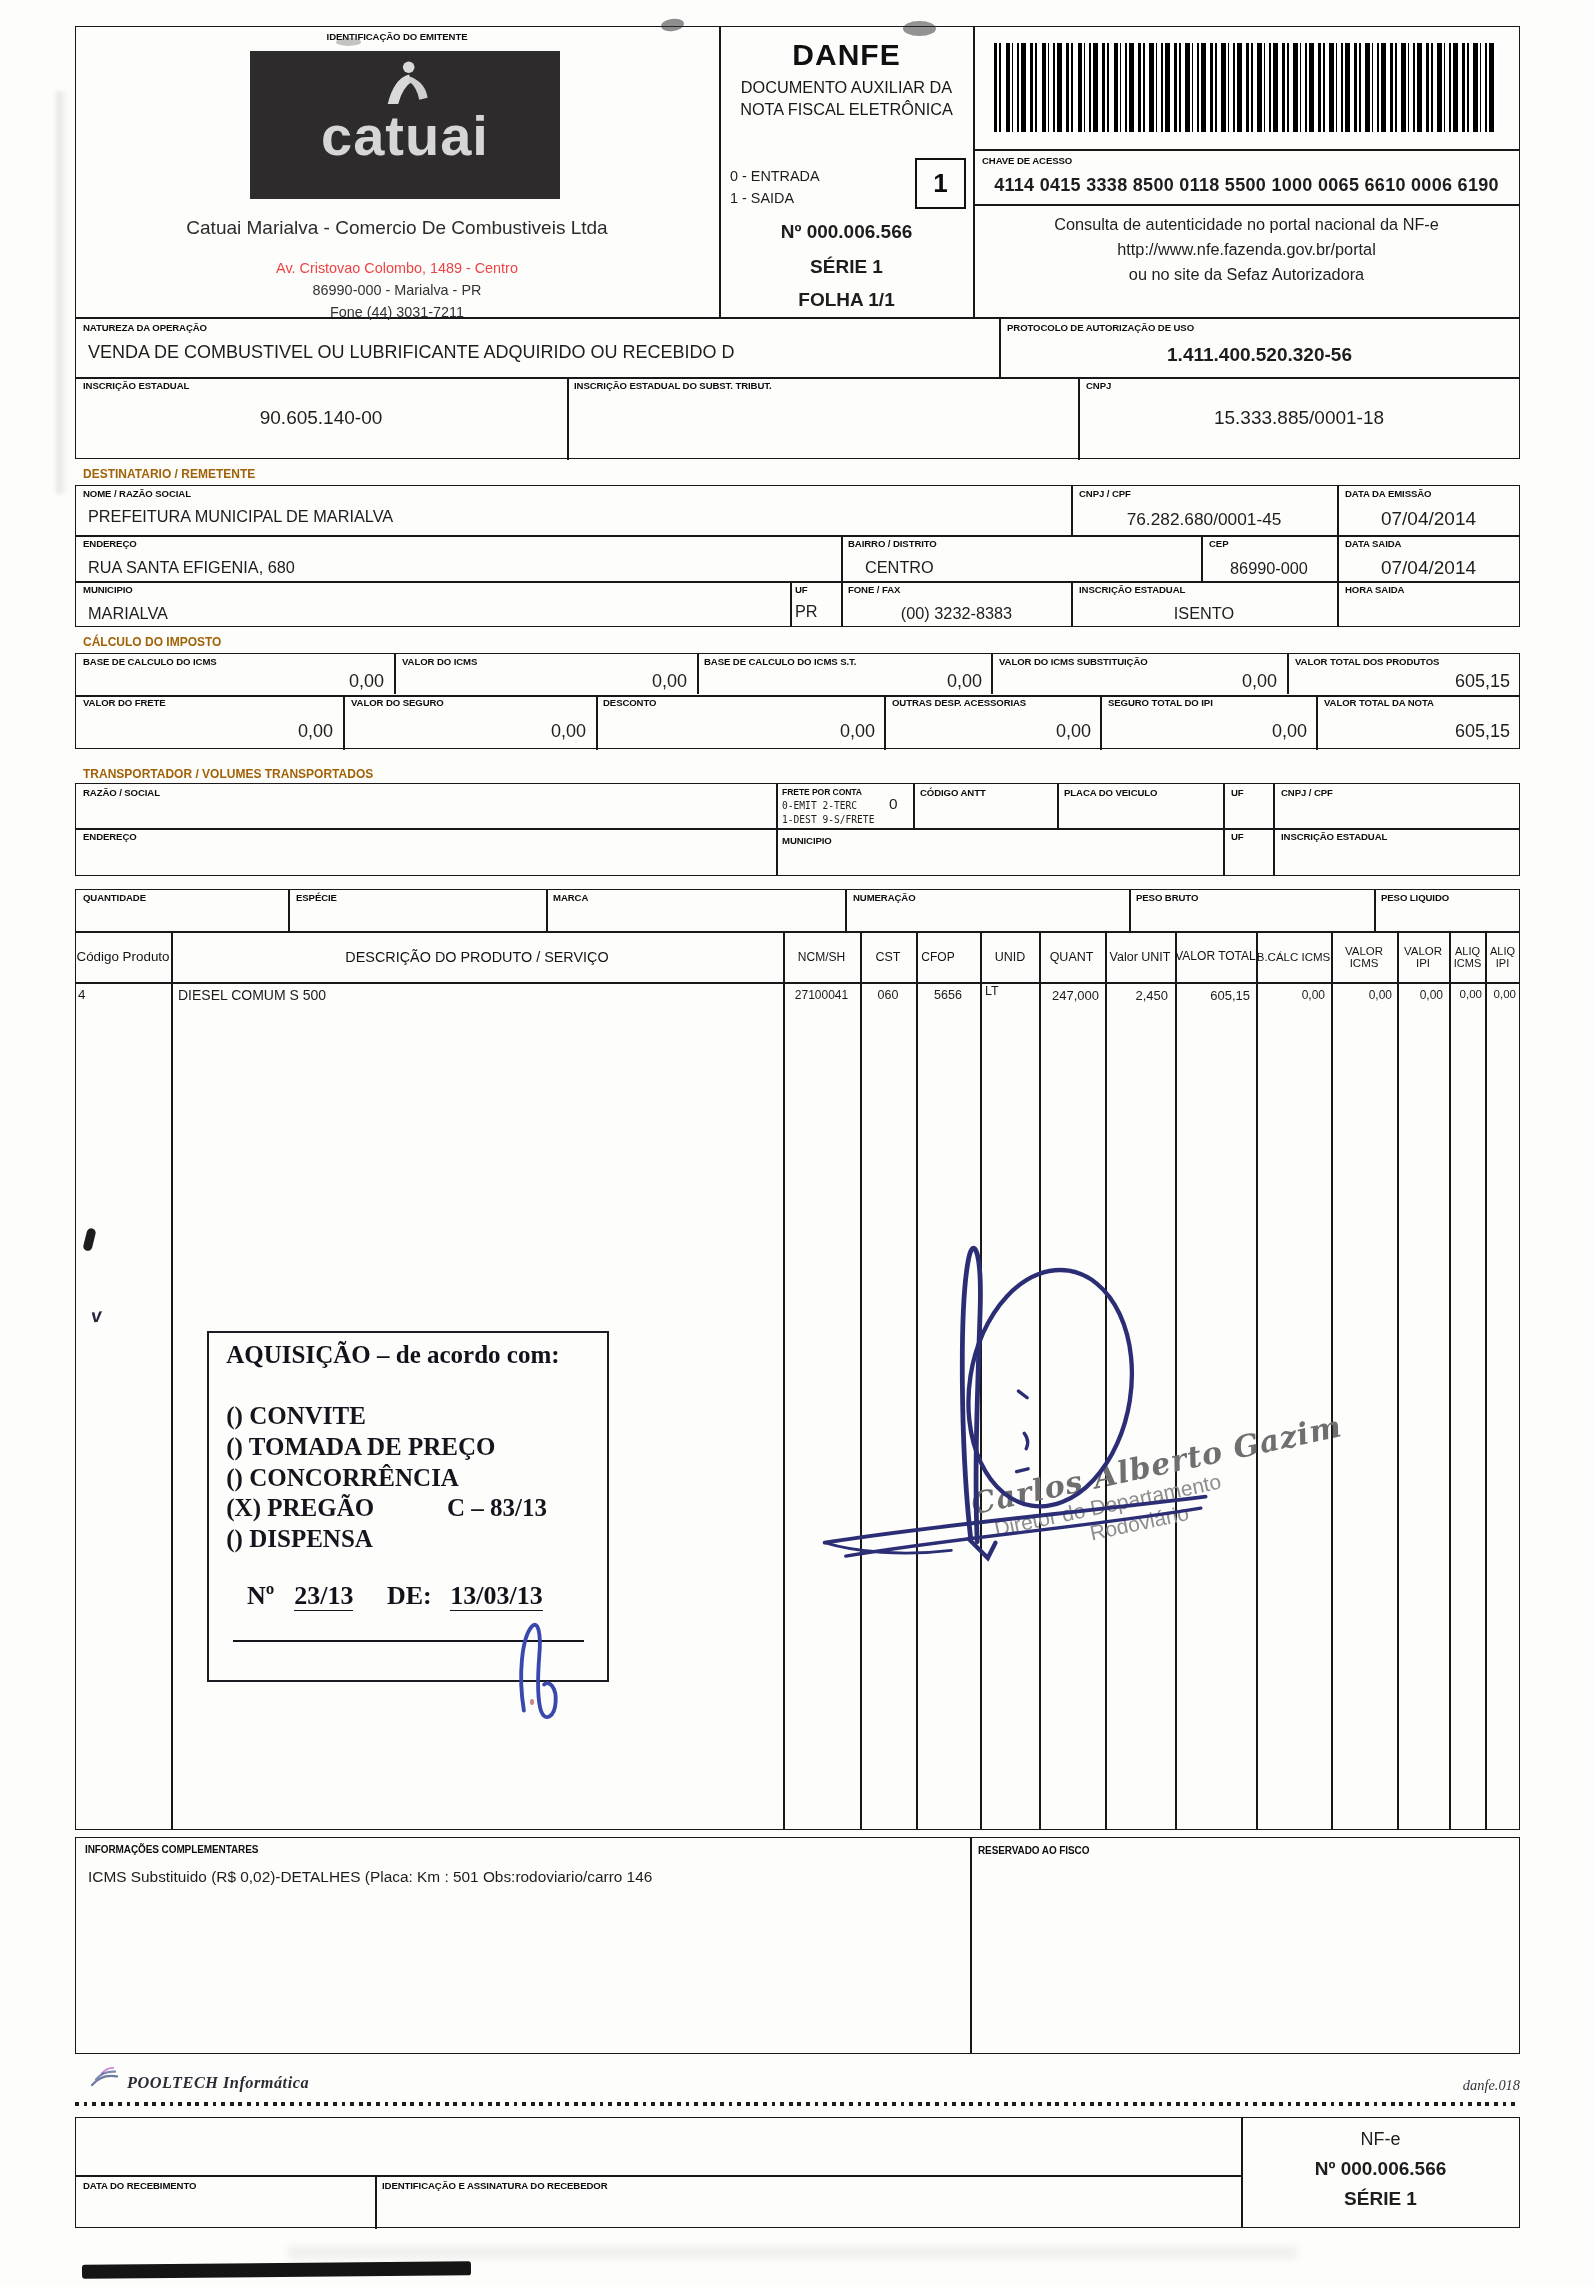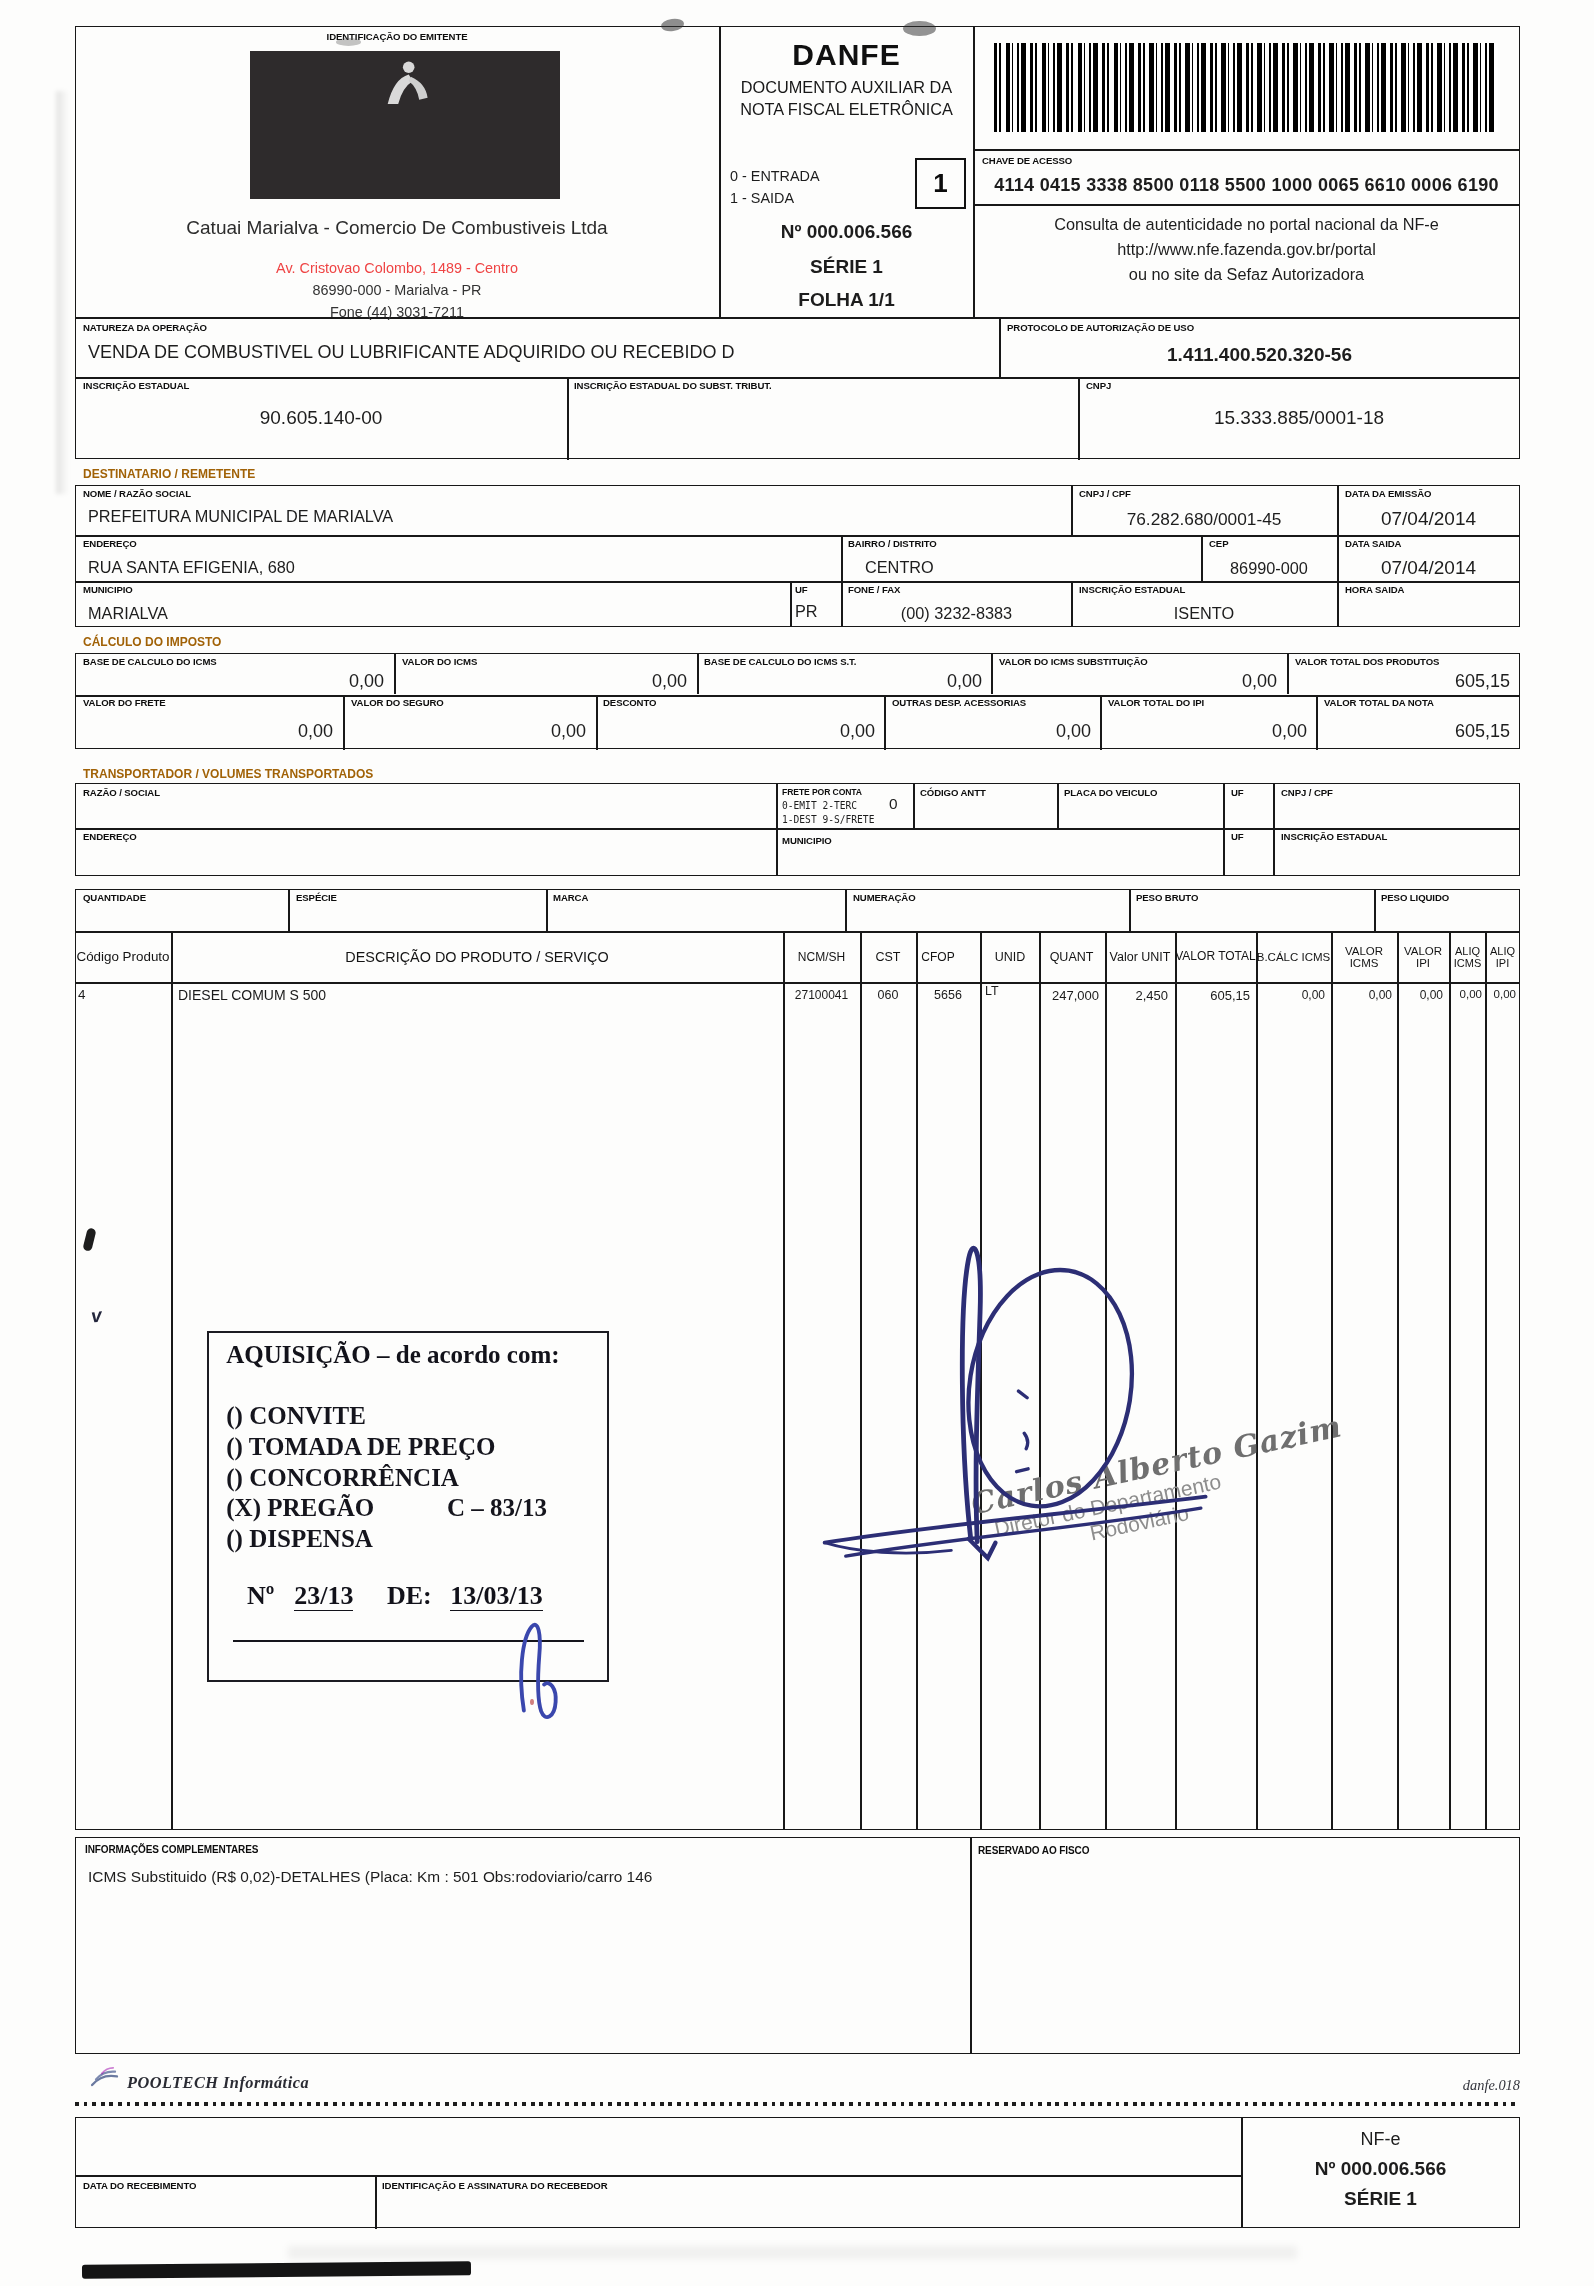--- a/index.html
+++ b/index.html
@@ -41,20 +41,21 @@
   <div class="hl" style="left:973px;top:149px;width:547px"></div>
   <div class="hl" style="left:973px;top:204px;width:547px"></div>
 
   <div class="lbl ctr" style="left:75px;top:32px;width:644px;text-align:center">IDENTIFICAÇÃO DO EMITENTE</div>
   <div style="position:absolute;left:250px;top:51px;width:310px;height:148px;background:#2e2b2c;">
     <svg width="63" height="48" viewBox="0 0 60 44" style="position:absolute;left:123px;top:7.7px">
       <circle cx="34" cy="7" r="5.5" fill="#d9d9d9"></circle>
       <path d="M14,42 Q20,18 34,14 L38,20 Q28,26 24,42 Z" fill="#d9d9d9"></path>
       <path d="M36,16 Q50,22 52,36 L44,38 Q42,26 34,20 Z" fill="#cfcfcf"></path>
     </svg>
+    <div style="position:absolute;left:0;top:56px;width:100%;text-align:center;font:700 56px/58px var(--sans);letter-spacing:1px;color:#d6d6d6;">catuai</div>
   </div>
   <div class="val ctr" style="left:75px;top:217px;width:644px;font-size:19px;color:#2c2c2c">Catuai Marialva - Comercio De Combustiveis Ltda</div>
   <div class="val ctr" style="left:75px;top:260px;width:644px;font-size:14.4px;color:#ef4444">Av. Cristovao Colombo, 1489 - Centro</div>
   <div class="val ctr" style="left:75px;top:282px;width:644px;font-size:14.4px;color:#333">86990-000 - Marialva - PR</div>
   <div class="val ctr" style="left:75px;top:304px;width:644px;font-size:14.4px;color:#333">Fone (44) 3031-7211</div>
 
   <div class="val ctr" style="left:719px;top:38px;width:255px;font-size:30px;font-weight:700;letter-spacing:1px;color:#101010">DANFE</div>
   <div style="position:absolute;left:736px;top:77px;width:221px;text-align:center;font-size:16.3px;line-height:21.6px;white-space:normal;color:#181818">DOCUMENTO AUXILIAR DA NOTA FISCAL ELETRÔNICA</div>
   <div class="val" style="left:730px;top:168px;font-size:14.4px">0 - ENTRADA</div>
   <div class="val" style="left:730px;top:190px;font-size:14.4px">1 - SAIDA</div>
@@ -147,21 +148,21 @@
   <div class="val rgt" style="left:1287px;top:671px;width:223px;font-size:18px">605,15</div>
 
   <span class="lbl" style="left:83px;top:698px">VALOR DO FRETE</span>
   <div class="val rgt" style="left:75px;top:721px;width:258px;font-size:18px">0,00</div>
   <span class="lbl" style="left:351px;top:698px">VALOR DO SEGURO</span>
   <div class="val rgt" style="left:343px;top:721px;width:243px;font-size:18px">0,00</div>
   <span class="lbl" style="left:603px;top:698px">DESCONTO</span>
   <div class="val rgt" style="left:596px;top:721px;width:279px;font-size:18px">0,00</div>
   <span class="lbl" style="left:892px;top:698px">OUTRAS DESP. ACESSORIAS</span>
   <div class="val rgt" style="left:884px;top:721px;width:207px;font-size:18px">0,00</div>
-  <span class="lbl" style="left:1108px;top:698px">VALOR TOTAL DO IPI</span>
+  <span class="lbl" style="left:1108px;top:698px">SEGURO TOTAL DO IPI</span>
   <div class="val rgt" style="left:1100px;top:721px;width:207px;font-size:18px">0,00</div>
   <span class="lbl" style="left:1324px;top:698px">VALOR TOTAL DA NOTA</span>
   <div class="val rgt" style="left:1316px;top:721px;width:194px;font-size:18px">605,15</div>
 
   <div class="sect" style="left:83px;top:768px">TRANSPORTADOR / VOLUMES TRANSPORTADOS</div>
   <div class="box" style="left:75px;top:783px;width:1445px;height:93px"></div>
   <div class="hl" style="left:75px;top:828px;width:1445px"></div>
   <div class="vl" style="left:776px;top:783px;height:45px"></div>
   <div class="vl" style="left:913px;top:783px;height:45px"></div>
   <div class="vl" style="left:1057px;top:783px;height:45px"></div>

